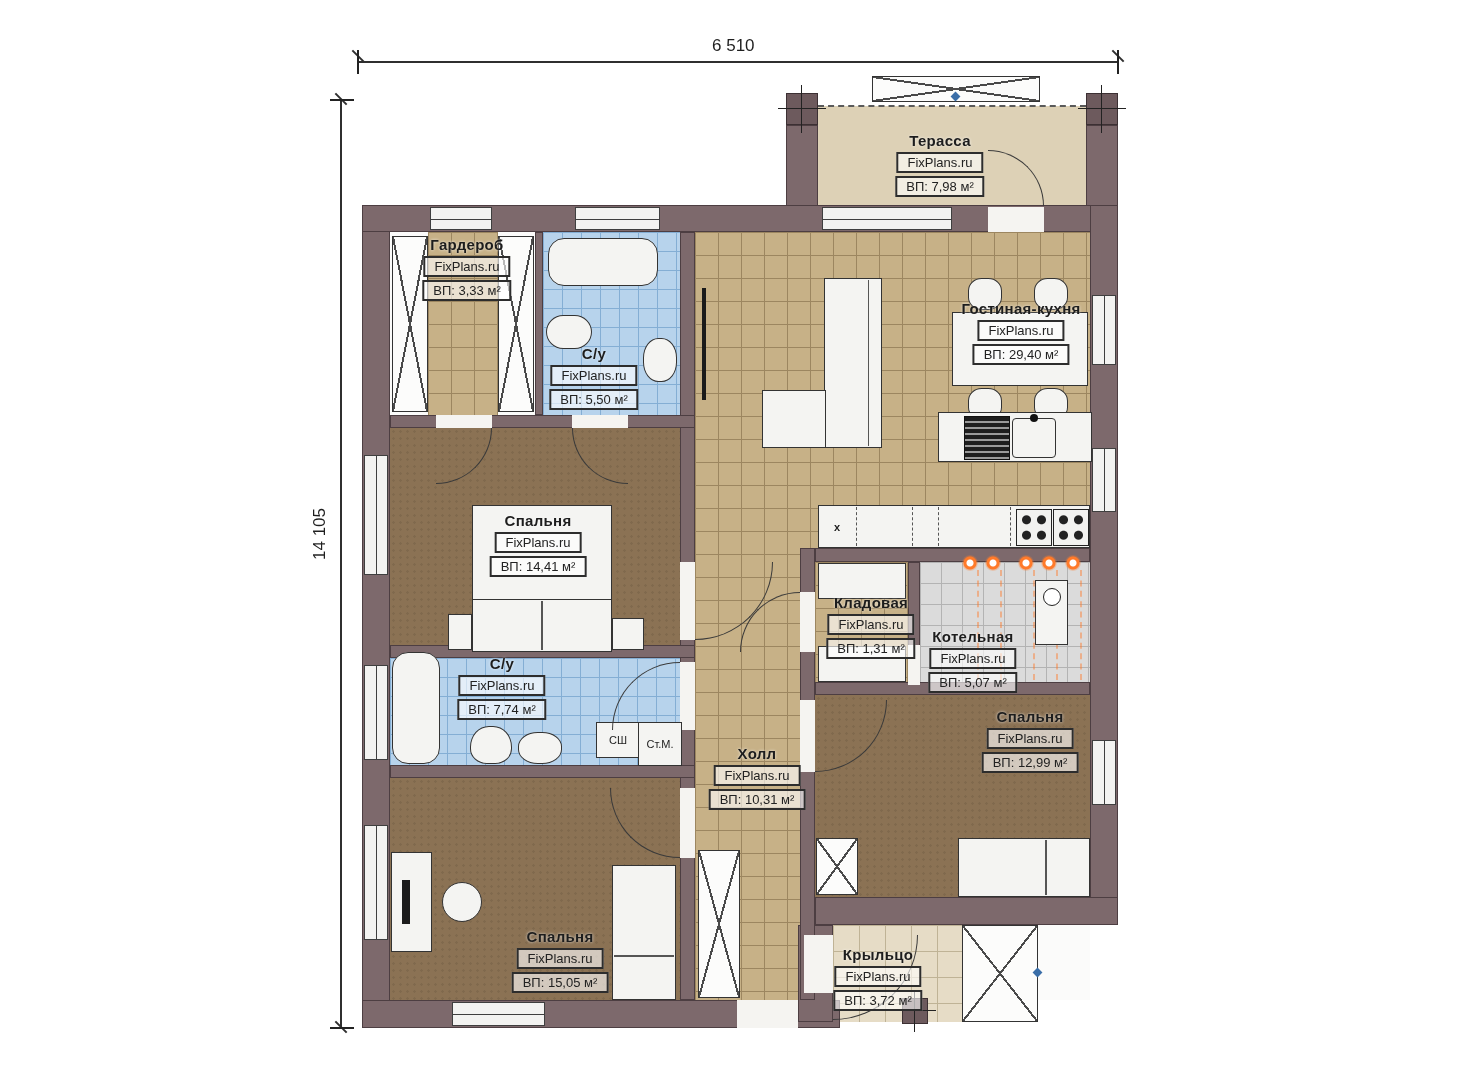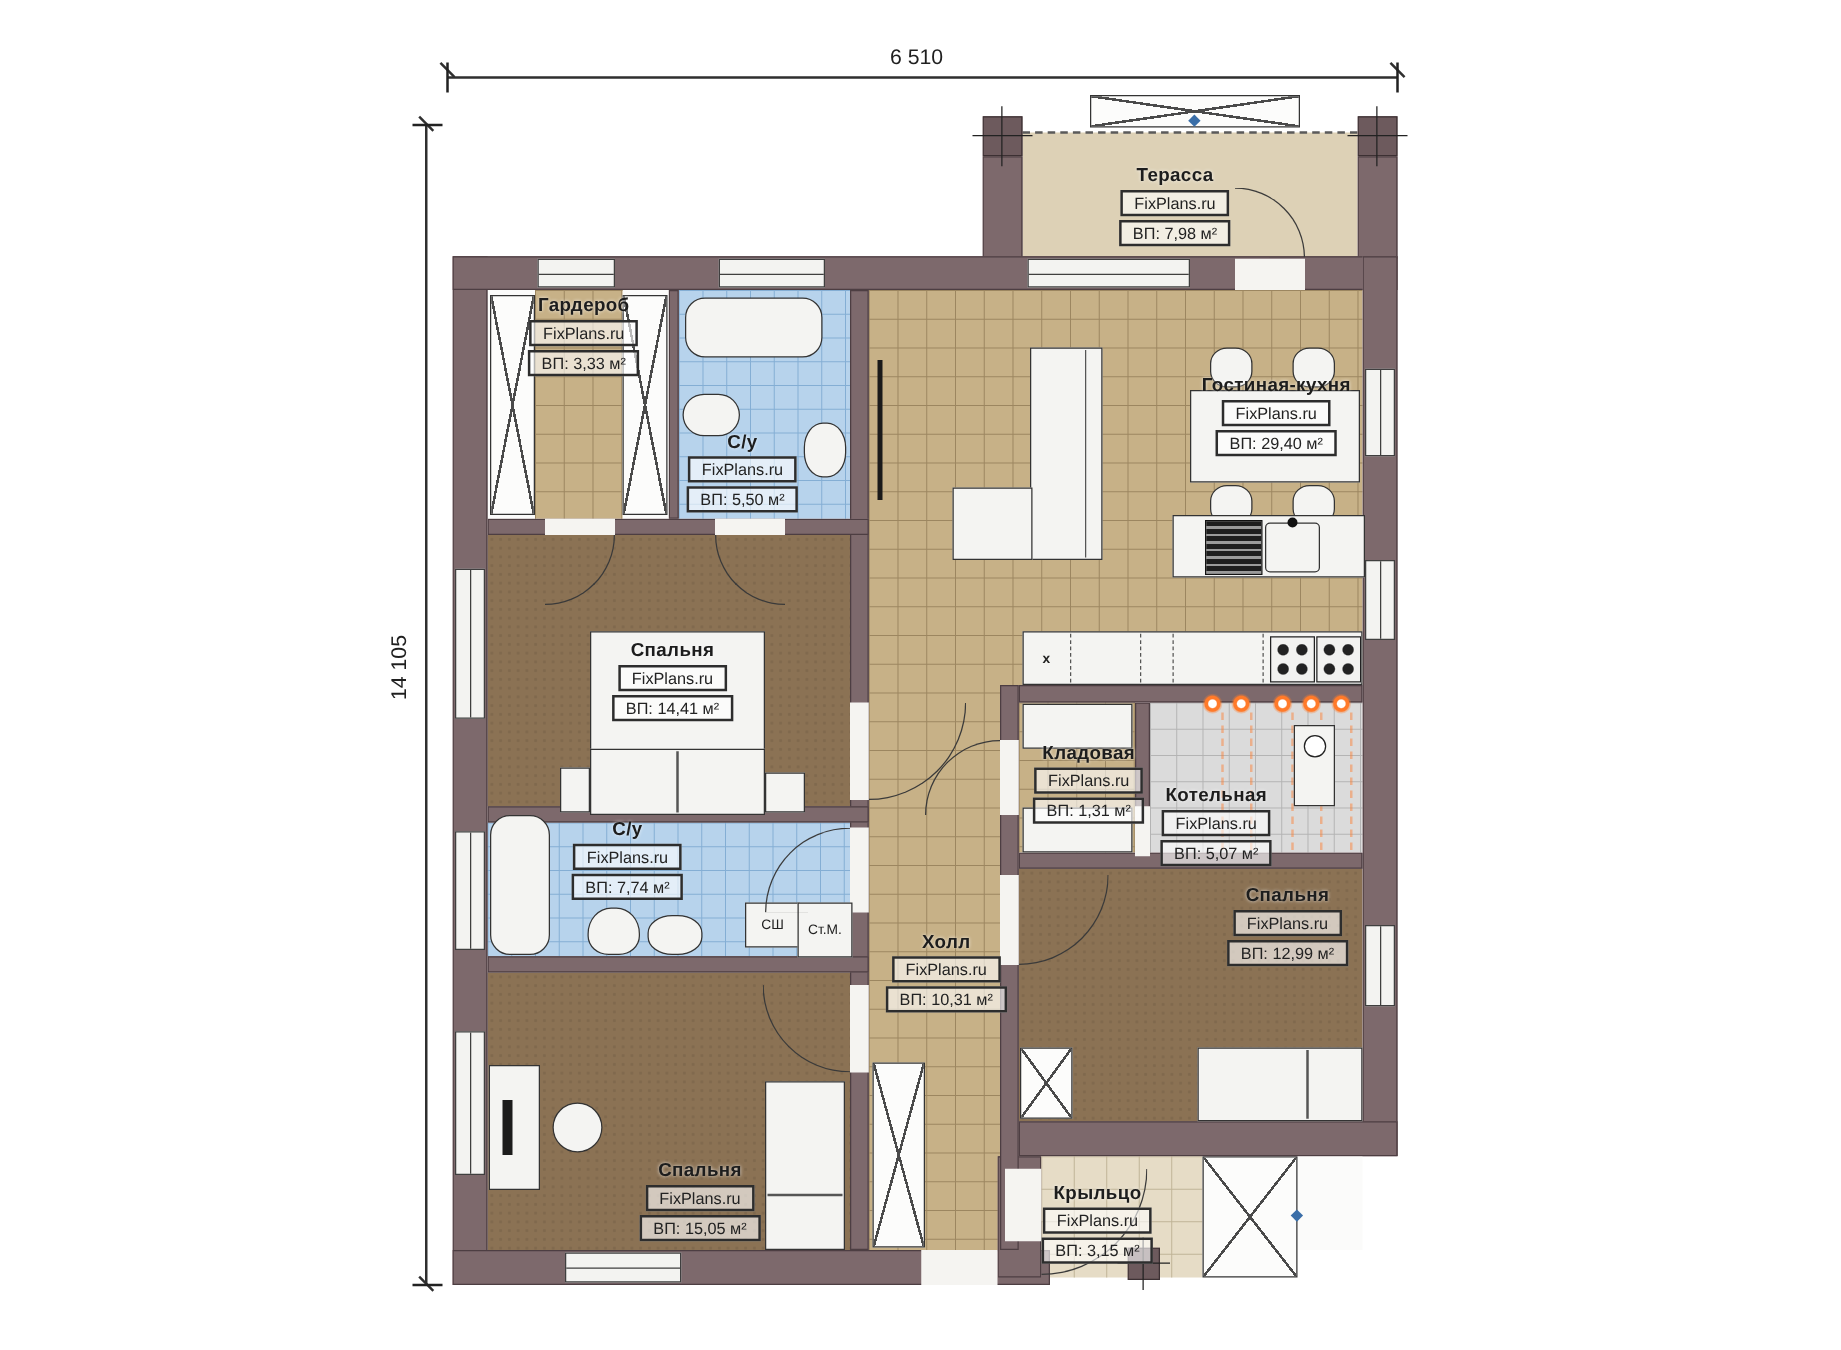--- a/index.html
+++ b/index.html
@@ -285,16 +285,16 @@
 
   <div class="room-label" style="left:560px;top:928px;">
     <div class="room-name">Спальня</div>
     <div class="wm-box wm-brand">FixPlans.ru</div><br>
     <div class="wm-box">ВП: 15,05 м²</div>
   </div>
 
   <div class="room-label" style="left:878px;top:930px;margin-top:16px;">
     <div class="room-name">Крыльцо</div>
     <div class="wm-box wm-brand">FixPlans.ru</div><br>
-    <div class="wm-box">ВП: 3,15 м²</div>
+    <div class="wm-box">ВП: 3,72 м²</div>
   </div>
 
 </div>
 
 </body></html>

